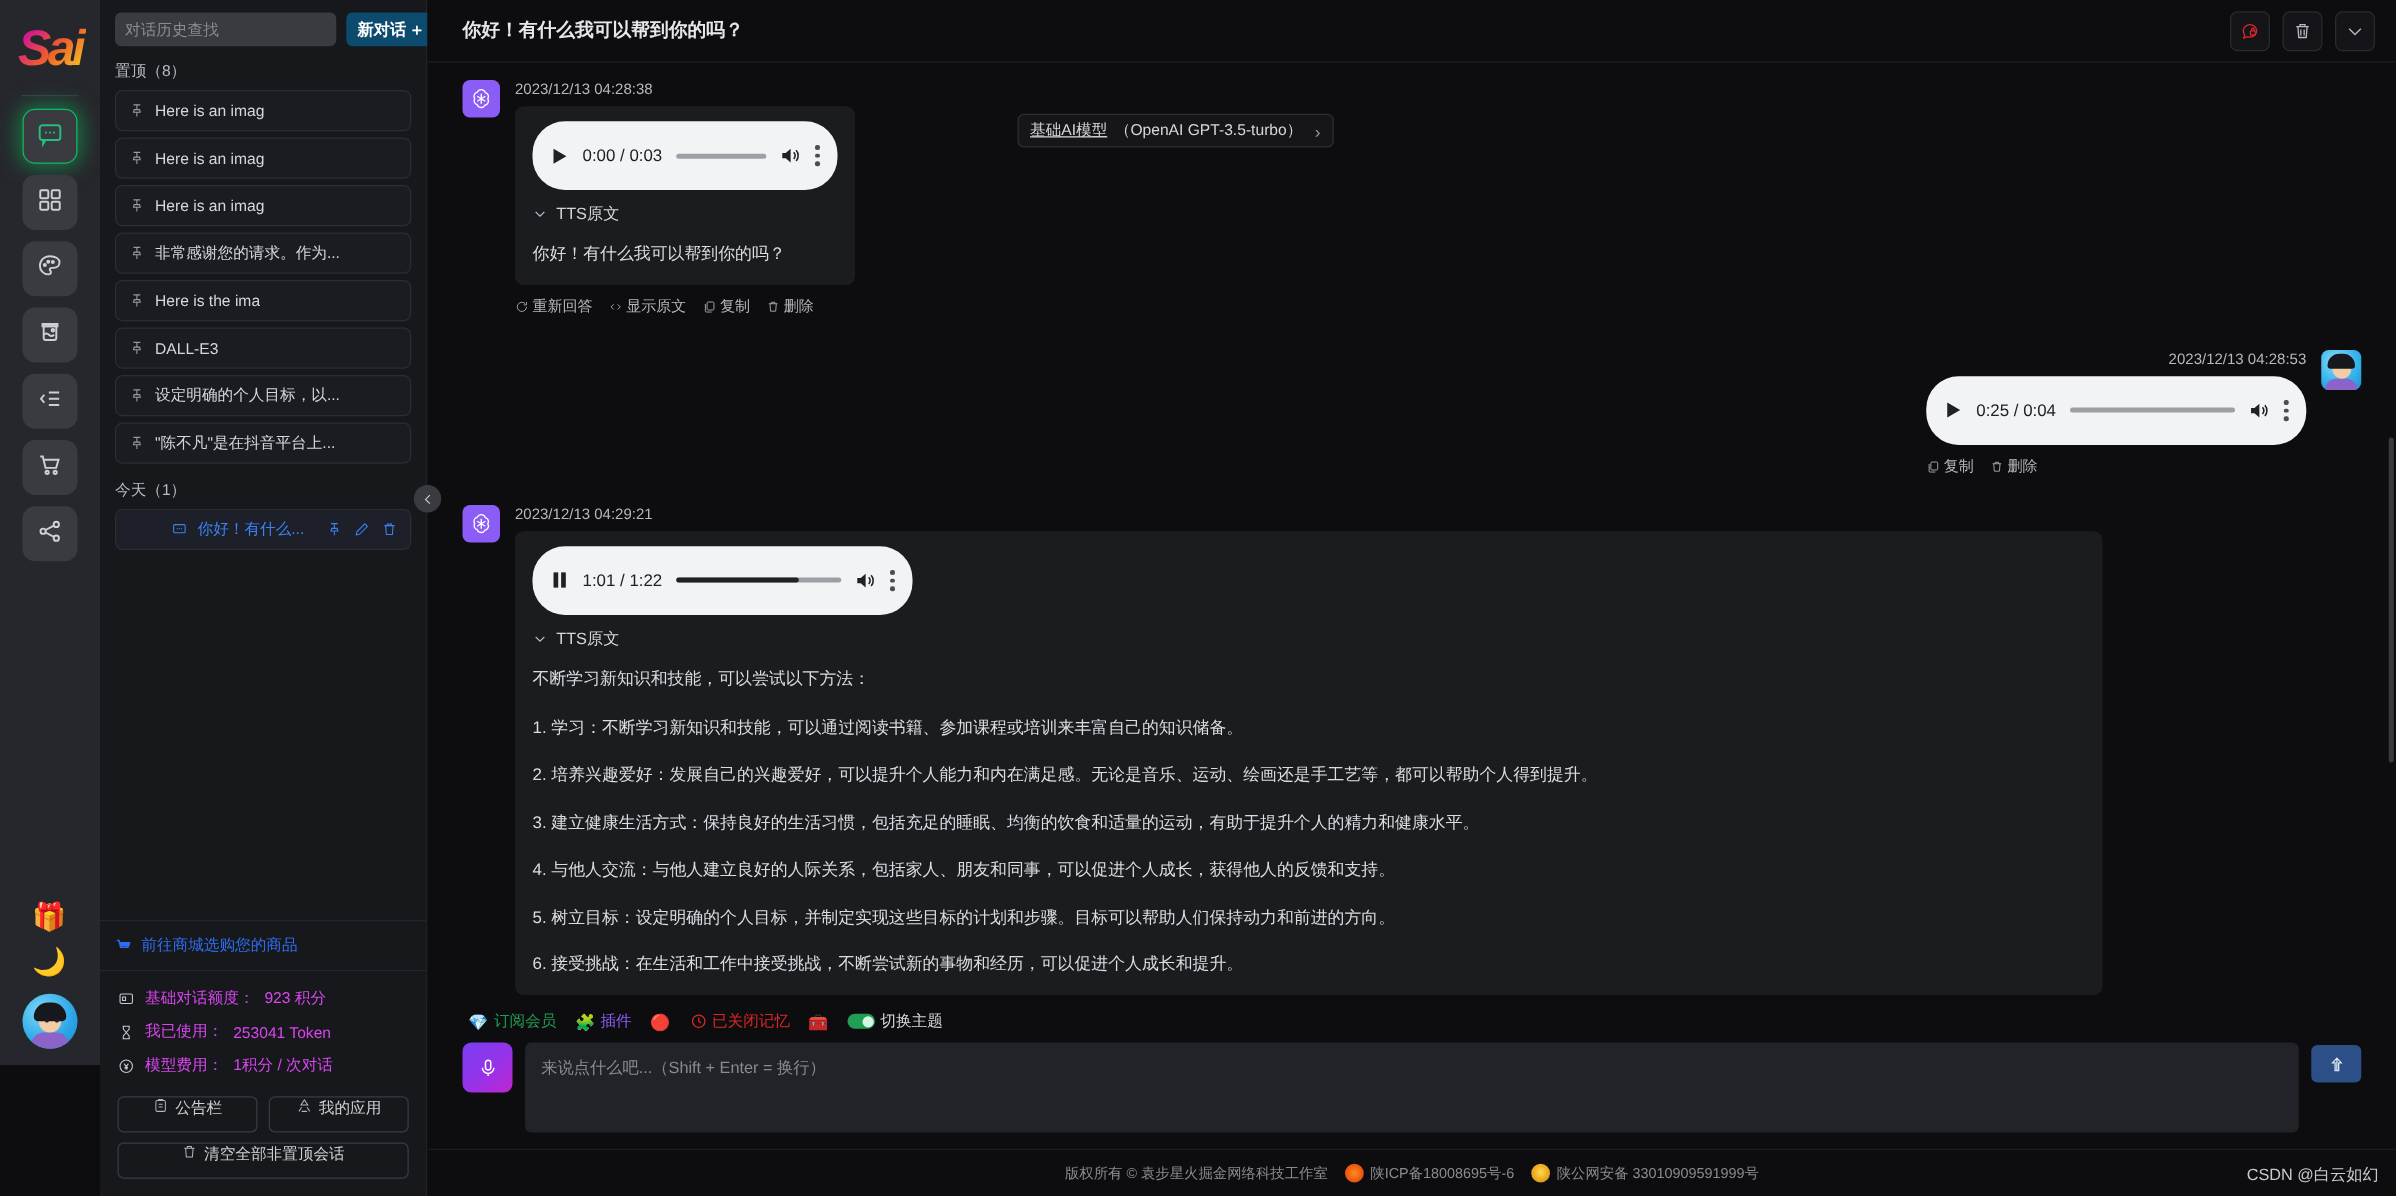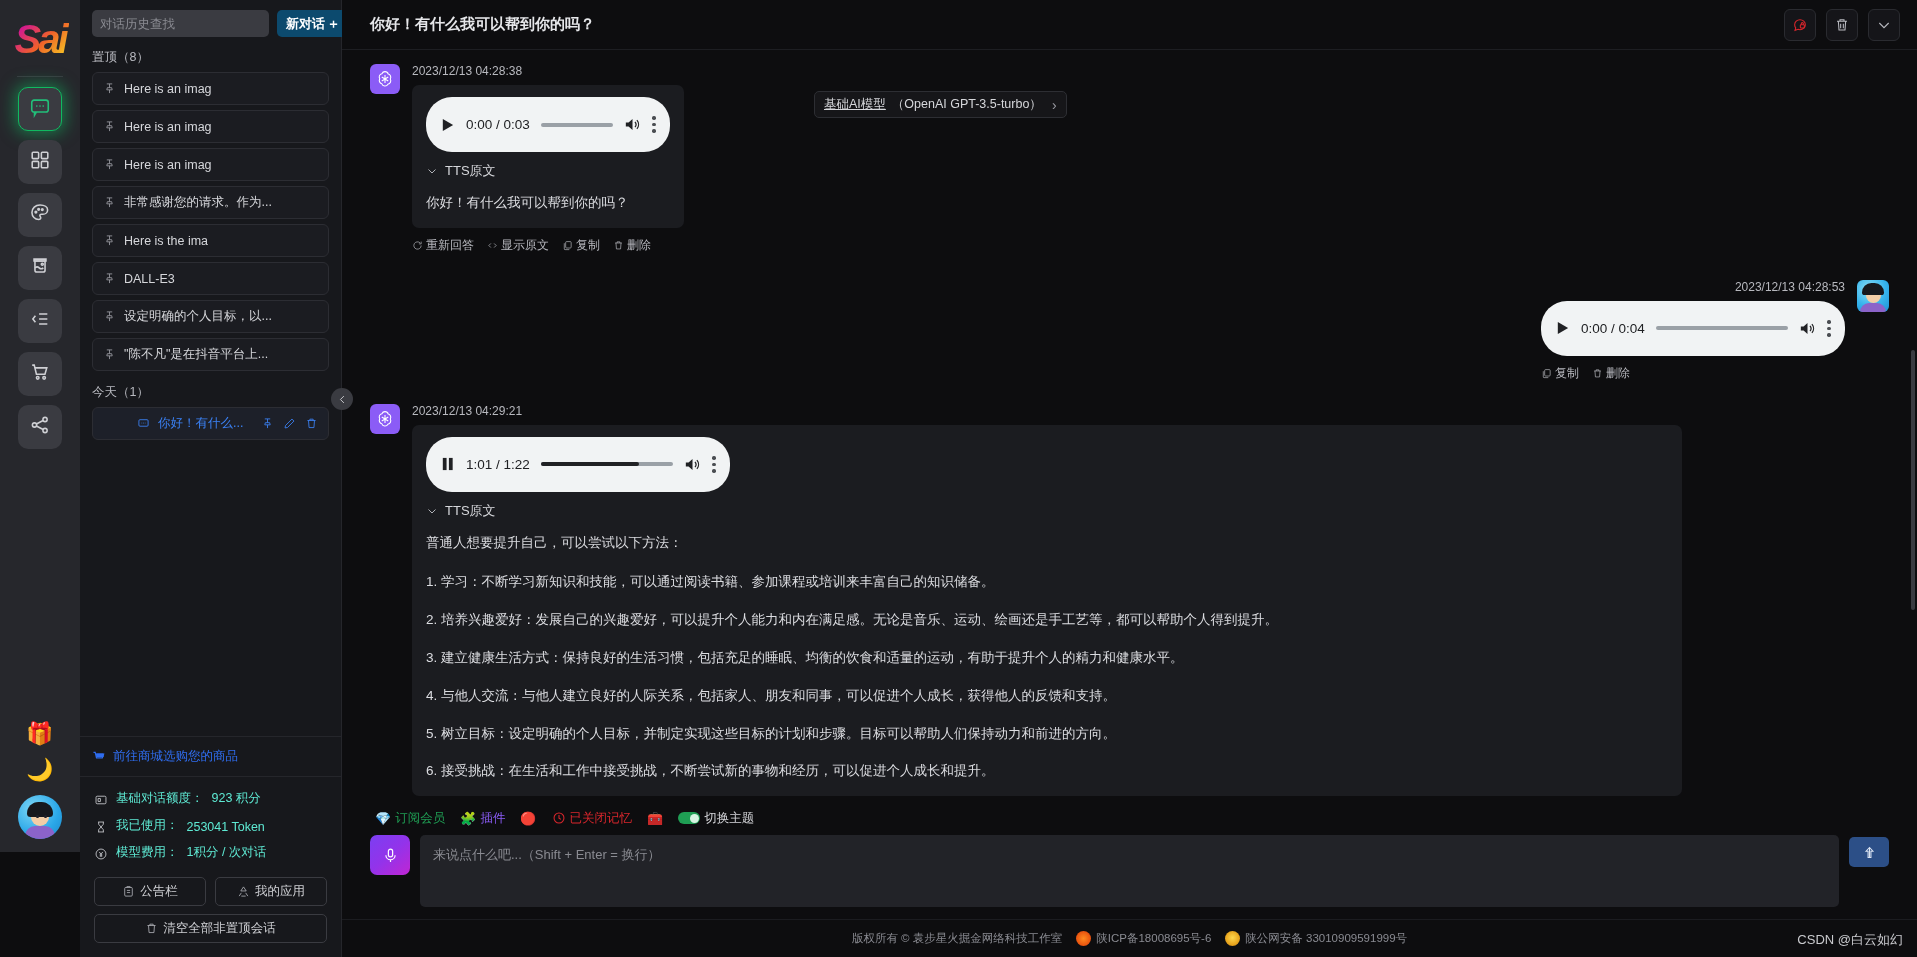--- a/index.html
+++ b/index.html
@@ -84,27 +84,27 @@
   .conv-item .acts { margin-left: auto; display: flex; gap: 9px; }
   .conv-item .acts svg { width: 13px; height: 13px; fill: none; stroke: #3b82f6; stroke-width: 1.6; }
   .conv-fill { flex: 1 1 auto; }
   .shop-row {
     border-top: 1px solid #25262b; border-bottom: 1px solid #25262b;
     padding: 11px 12px; display: flex; align-items: center; gap: 7px;
     font-size: 12.5px; color: #2f6df0; cursor: pointer;
   }
   .shop-row svg { width: 14px; height: 14px; fill: #2f6df0; }
   .meta { padding: 13px 14px 6px; }
-  .meta-row { display: flex; align-items: flex-end; gap: 8px; font-size: 12.5px; color: #5eead4; margin-bottom: 10px; }
+  .meta-row { display: flex; align-items: center; gap: 8px; font-size: 12.5px; color: #d946ef; margin-bottom: 10px; }
   .meta-row svg { width: 14px; height: 14px; fill: none; stroke: #c7c8cd; stroke-width: 1.5; flex: 0 0 14px; }
   .btn-row { display: flex; gap: 9px; padding: 0 14px 8px; }
   .ghost-btn {
     flex: 1 1 0; height: 29px; border: 1px solid #3a3b41; border-radius: 5px;
     background: transparent; color: #cfd0d4; font-size: 12.5px; cursor: pointer;
-    display: flex; align-items: center; justify-content: center; gap: 5px;
+    display: flex; justify-content: center; gap: 5px;
     font-family: "Liberation Sans", sans-serif;
   }
   .ghost-btn svg { width: 13px; height: 13px; fill: none; stroke: #b3b4ba; stroke-width: 1.5; }
   .btn-row.wide { padding-bottom: 14px; }
   .collapse-handle {
     position: absolute; right: -12px; top: 388px; width: 22px; height: 22px;
     border-radius: 50%; background: #3a3b41; display: flex; align-items: center;
     justify-content: center; cursor: pointer; z-index: 5;
   }
   .collapse-handle svg { width: 11px; height: 11px; stroke: #cfd0d4; fill: none; stroke-width: 2; }
@@ -578,21 +578,21 @@
         </div>
       </div>
 
       <div class="msg user" style="margin-top:26px">
         <div class="bodycol right">
           <div class="ts">2023/12/13 04:28:53</div>
           <div class="audio wide">
             <svg class="pp" viewBox="0 0 16 16">
                 <path d="M3 1.5l11 6.5-11 6.5z" fill="#202124"></path>
               </svg>
-            <span class="time">0:00 / 0:04</span>
+            <span class="time">0:25 / 0:04</span>
             <span class="bar">
                 <i class="fill" style="width:0%"></i>
               </span>
             <svg class="spk" viewBox="0 0 20 18">
                 <path d="M2 6.5h3.3L10 2.5v13L5.3 11.5H2z" fill="#202124"></path>
                 <path d="M13 5.8a5 5 0 0 1 0 6.4M15.3 3.8a8 8 0 0 1 0 10.4" stroke="#202124" stroke-width="1.5" fill="none"></path>
               </svg>
             <span class="dots">
                 <i></i>
                 <i></i>
@@ -651,21 +651,21 @@
                   <i></i>
                 </span>
             </div>
             <div class="tts-toggle">
               <svg viewBox="0 0 24 24">
                   <path d="M5 9l7 7 7-7"></path>
                 </svg>
               <span>TTS原文</span>
             </div>
             <div class="tts-body">
-              <p style="margin-bottom:18px">普通人想要提升自己，可以尝试以下方法：</p>
+              <p style="margin-bottom:18px">不断学习新知识和技能，可以尝试以下方法：</p>
               <div class="li">1. 学习：不断学习新知识和技能，可以通过阅读书籍、参加课程或培训来丰富自己的知识储备。</div>
               <div class="li">2. 培养兴趣爱好：发展自己的兴趣爱好，可以提升个人能力和内在满足感。无论是音乐、运动、绘画还是手工艺等，都可以帮助个人得到提升。</div>
               <div class="li">3. 建立健康生活方式：保持良好的生活习惯，包括充足的睡眠、均衡的饮食和适量的运动，有助于提升个人的精力和健康水平。</div>
               <div class="li">4. 与他人交流：与他人建立良好的人际关系，包括家人、朋友和同事，可以促进个人成长，获得他人的反馈和支持。</div>
               <div class="li">5. 树立目标：设定明确的个人目标，并制定实现这些目标的计划和步骤。目标可以帮助人们保持动力和前进的方向。</div>
               <div class="li">6. 接受挑战：在生活和工作中接受挑战，不断尝试新的事物和经历，可以促进个人成长和提升。</div>
             </div>
           </div>
         </div>
       </div>

